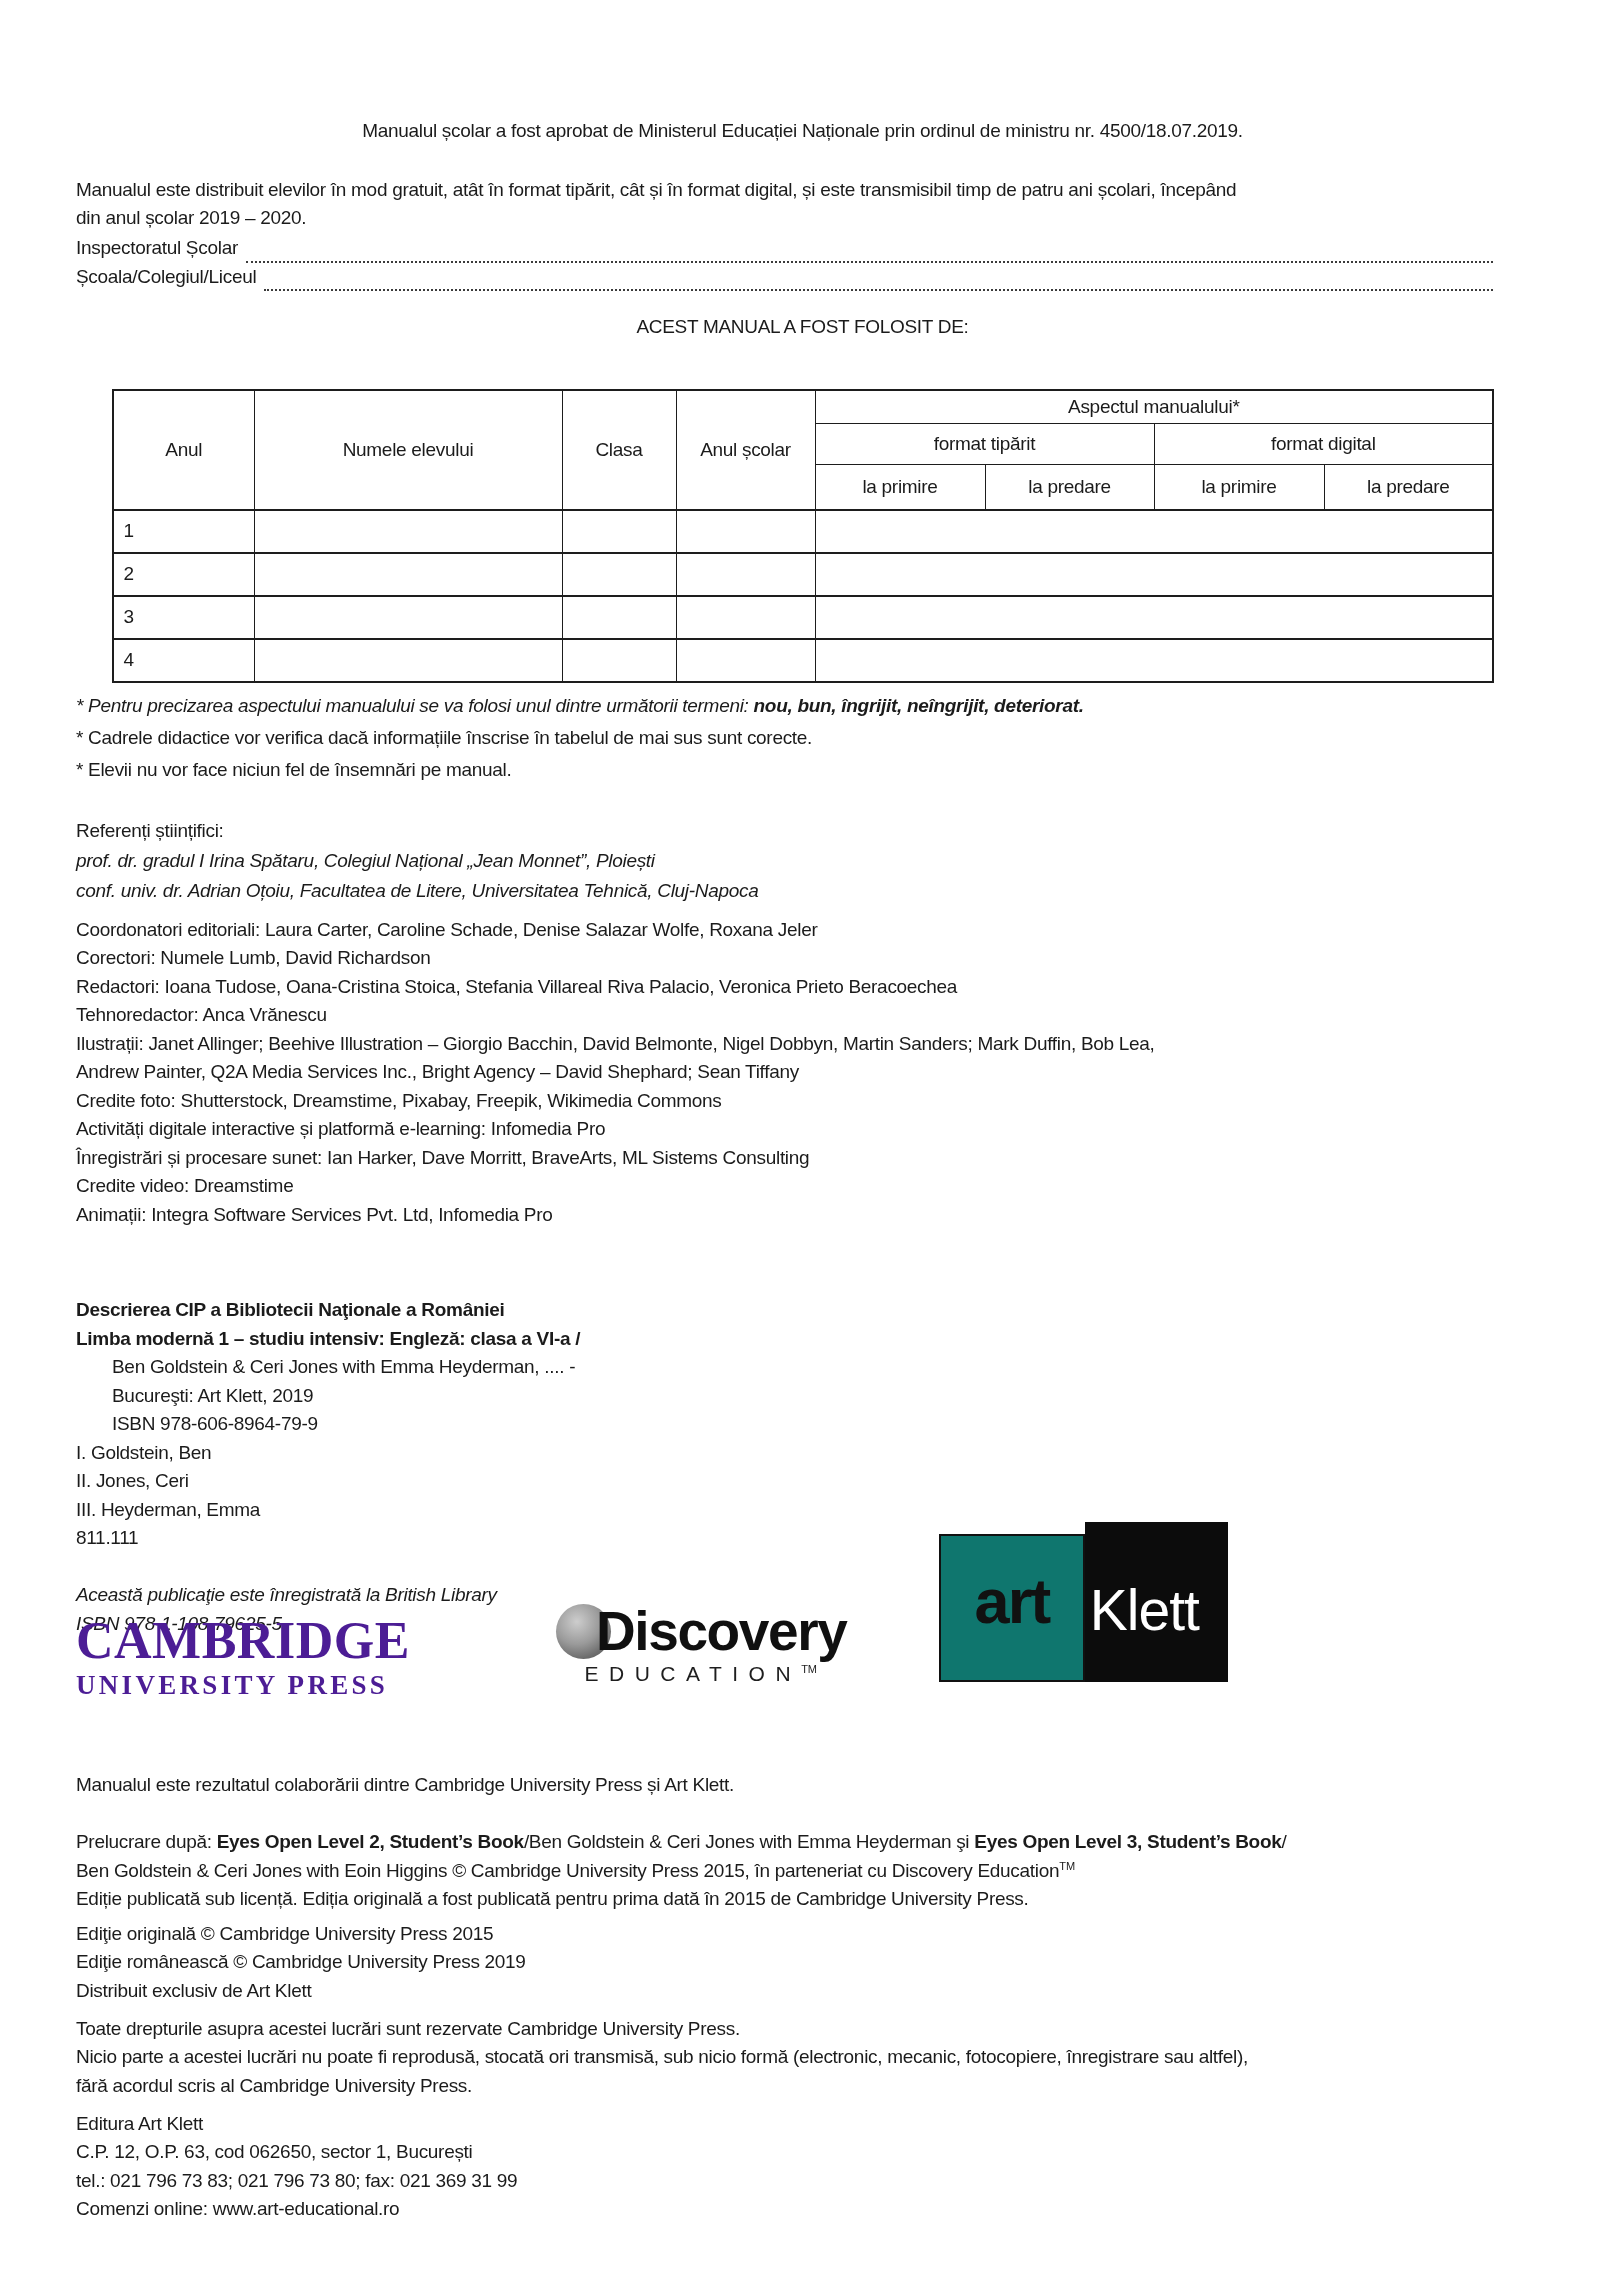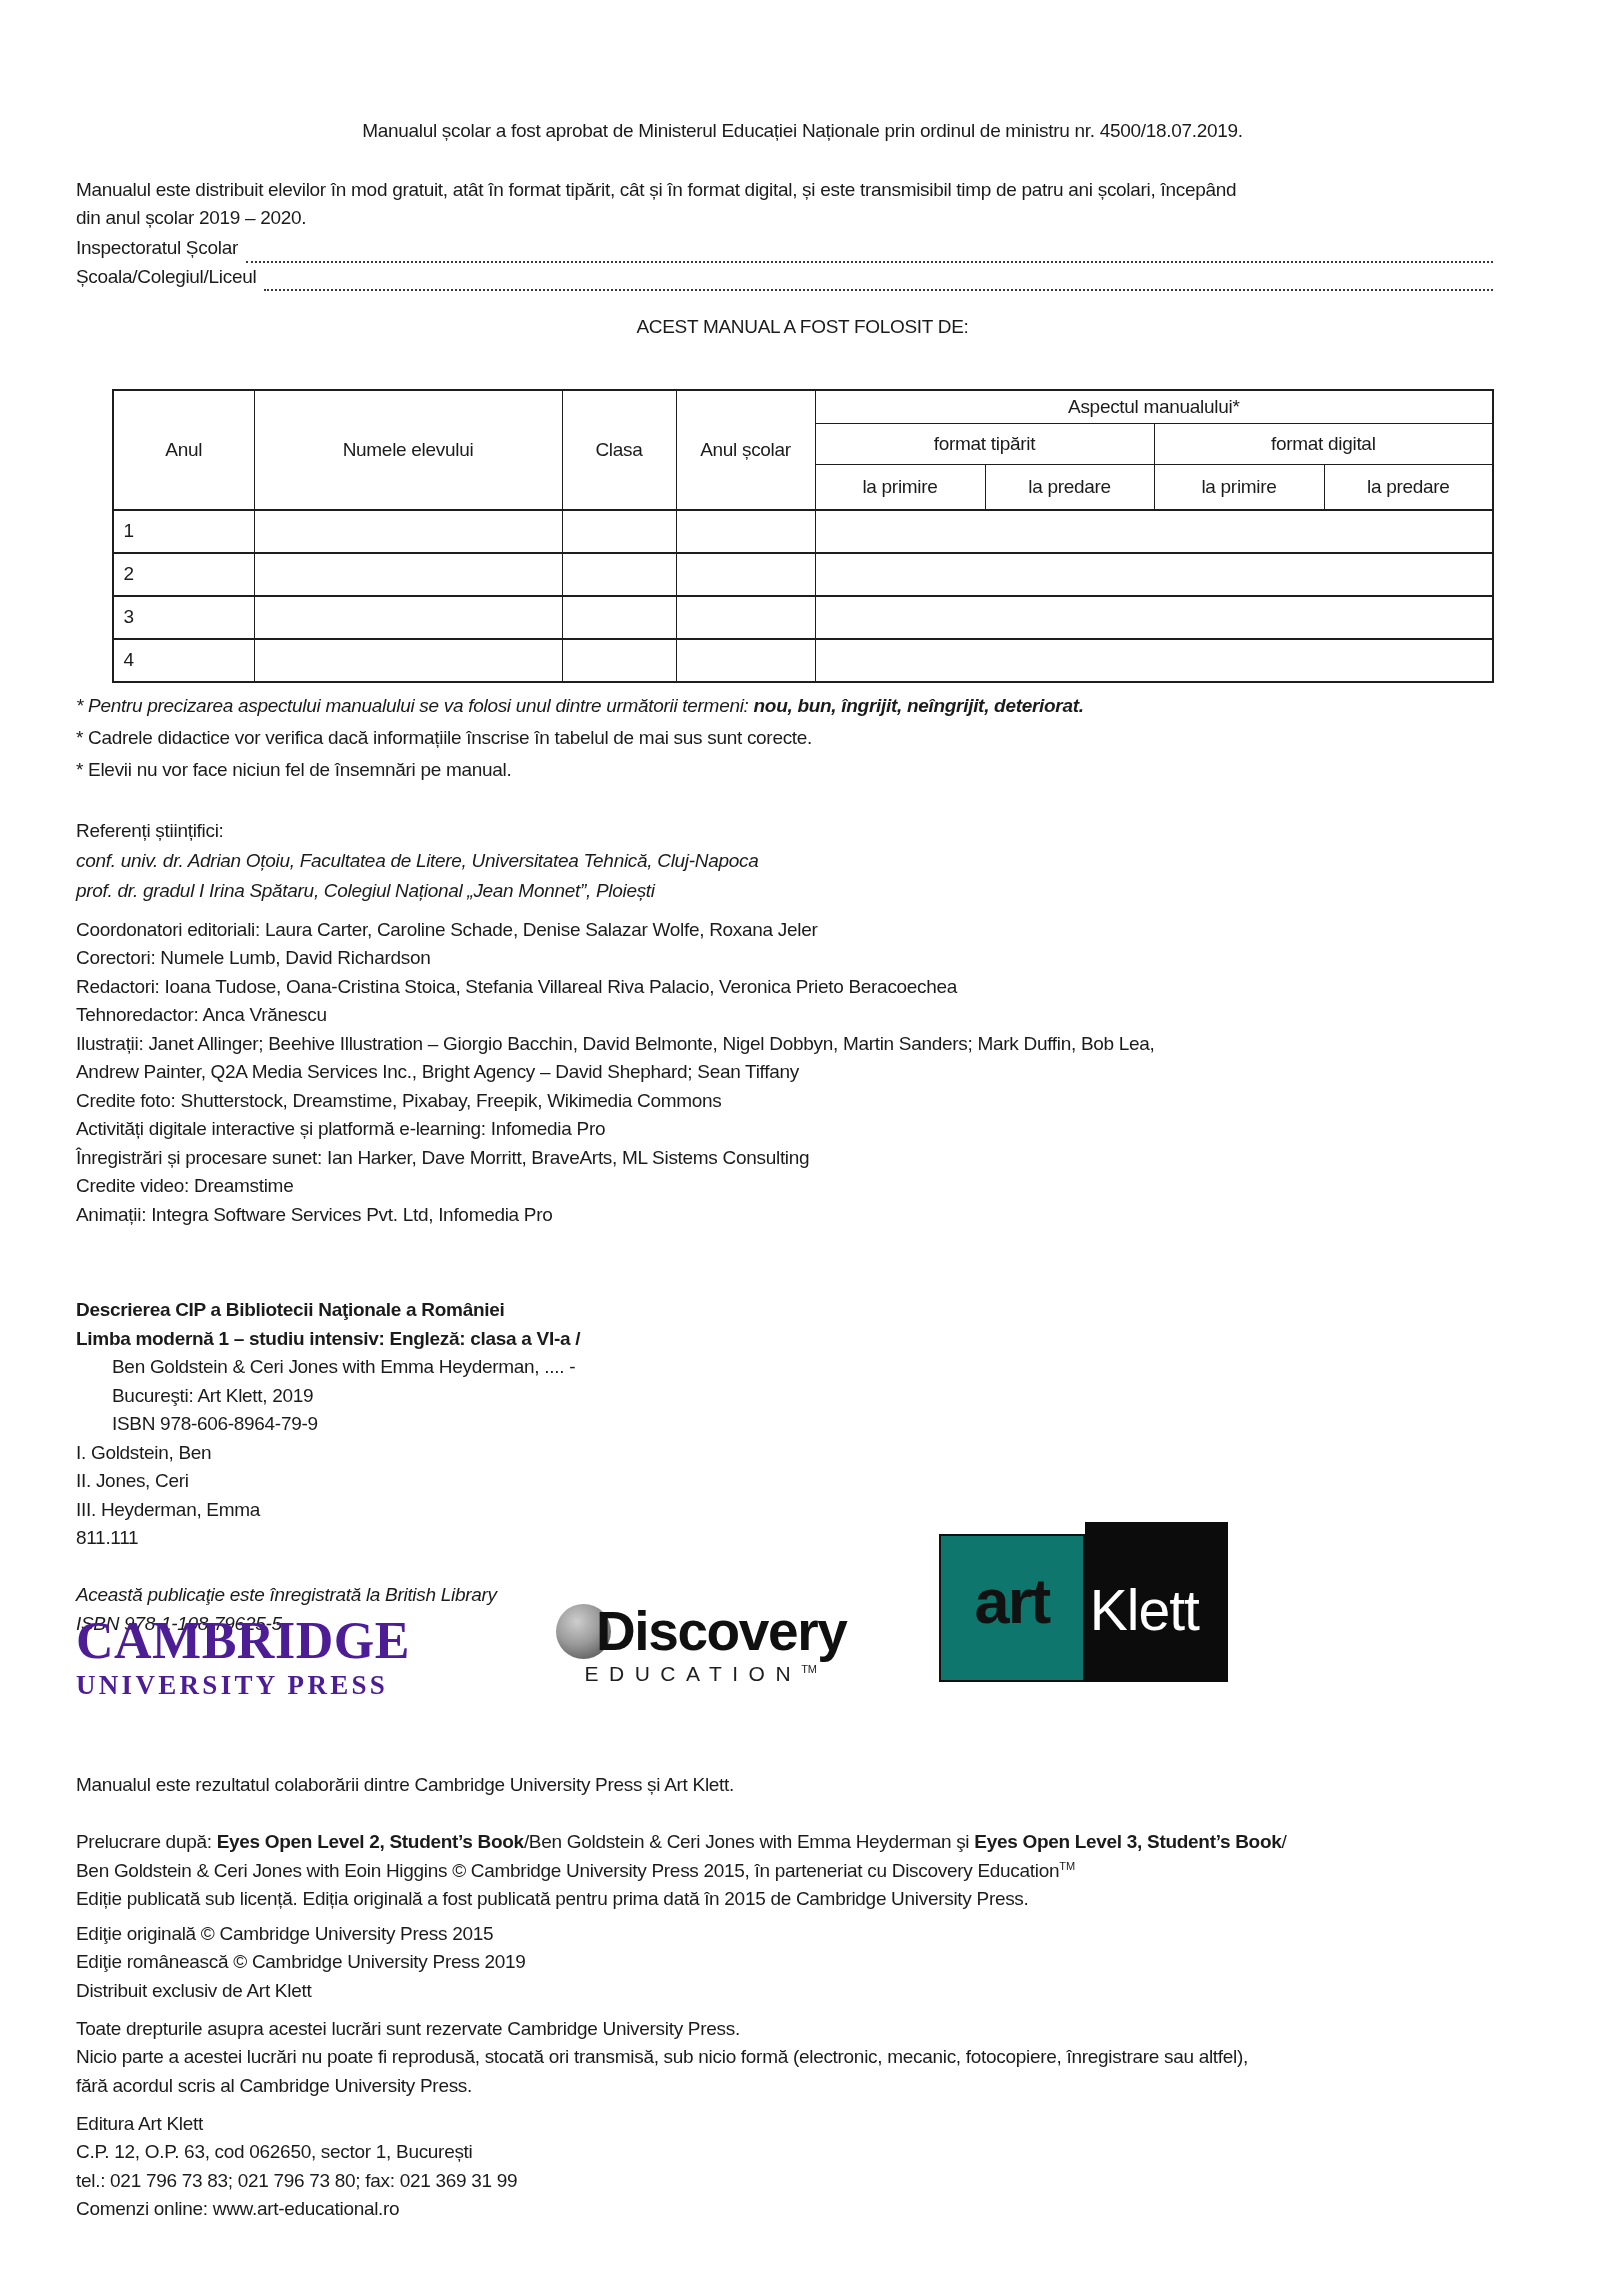--- a/index.html
+++ b/index.html
@@ -176,22 +176,22 @@
       </table>
 
     <div class="footnotes">
       <div><span class="i">* Pentru precizarea aspectului manualului se va folosi unul dintre următorii termeni: </span><span class="bi">nou, bun, îngrijit, neîngrijit, deteriorat.</span></div>
       <div>* Cadrele didactice vor verifica dacă informațiile înscrise în tabelul de mai sus sunt corecte.</div>
       <div>* Elevii nu vor face niciun fel de însemnări pe manual.</div>
     </div>
 
     <div class="refs">
       <div>Referenți științifici:</div>
+      <div class="i">prof. dr. gradul I Irina Spătaru, Colegiul Național „Jean Monnet”, Ploiești</div>
       <div class="i">conf. univ. dr. Adrian Oțoiu, Facultatea de Litere, Universitatea Tehnică, Cluj-Napoca</div>
-      <div class="i">prof. dr. gradul I Irina Spătaru, Colegiul Național „Jean Monnet”, Ploiești</div>
     </div>
 
     <div class="credits">
       <div class="ml">Coordonatori editoriali: Laura Carter, Caroline Schade, Denise Salazar Wolfe, Roxana Jeler</div>
       <div class="ml">Corectori: Numele Lumb, David Richardson</div>
       <div class="ml">Redactori: Ioana Tudose, Oana-Cristina Stoica, Stefania Villareal Riva Palacio, Veronica Prieto Beracoechea</div>
       <div class="ml">Tehnoredactor: Anca Vrănescu</div>
       <div class="ml">Ilustrații: Janet Allinger; Beehive Illustration – Giorgio Bacchin, David Belmonte, Nigel Dobbyn, Martin Sanders; Mark Duffin, Bob Lea,
 Andrew Painter, Q2A Media Services Inc., Bright Agency – David Shephard; Sean Tiffany</div>
       <div class="ml">Credite foto: Shutterstock, Dreamstime, Pixabay, Freepik, Wikimedia Commons</div>

